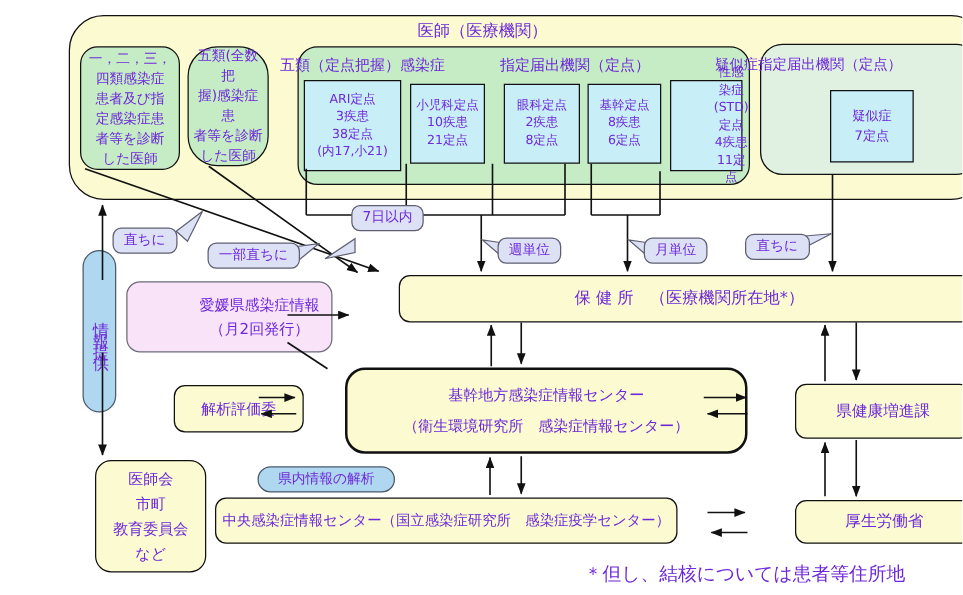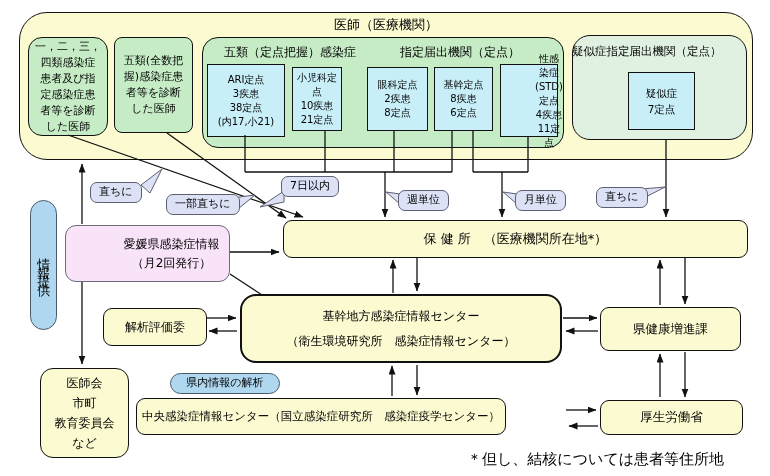--- a/index.html
+++ b/index.html
@@ -1,23 +1,23 @@
 <!DOCTYPE html>
 <html lang="ja" style="--bg: #ffffff; --box-yellow: #FBFAD0; --box-green: #C6ECC6; --box-green-pale: #E1F1E1; --box-cyan: #C8EEF8; --balloon: #DCE1F5; --box-pink: #F8E3F8; --box-blue: #AFD7F0; --line: #1a1a1a;"><head>
 <meta charset="utf-8">
 <style>
   html,body{margin:0;padding:0;background:#fff;}
   #stage{
     position:relative;width:770px;height:476px;background:var(--bg,#fff);
     font-family:"DejaVu Sans","Liberation Sans",sans-serif;
-    color:#000000;overflow:hidden;
+    color:#6d28d9;overflow:hidden;
   }
   .box{position:absolute;box-sizing:border-box;border:1.4px solid #111;
        display:flex;align-items:center;justify-content:center;text-align:center;
-       white-space:pre-line;line-height:1.35;}
+       white-space:pre-line;line-height:1.35;margin-left:36px;}
   .yellow{background:var(--box-yellow);}
   .green{background:var(--box-green);}
   .green-pale{background:var(--box-green-pale);}
   .cyan{background:var(--box-cyan);}
   .pink{background:var(--box-pink);border-color:#6b6b7a;padding-left:48px;}
   .blue{background:var(--box-blue);border-color:#4a5a6a;}
   .balloon{position:absolute;box-sizing:border-box;background:var(--balloon);
        border:1px solid #5f5f72;border-radius:7px;padding:2px 8px 3px;
        font-size:11px;line-height:1.3;white-space:nowrap;z-index:3;}
   .lbl{position:absolute;white-space:pre-line;}
@@ -35,34 +35,34 @@
     <div class="box yellow" style="left:19px;top:12px;width:734px;height:148px;border-radius:28px;align-items:flex-start;"></div>
     <div class="lbl" style="left:19px;top:16px;width:734px;text-align:center;font-size:13px;">医師（医療機関）</div>
 
     <div class="box green" style="left:28px;top:37px;width:80px;height:99px;border-radius:14px;font-size:11px;line-height:16px;padding:2px;">一，二，三，
 四類感染症
 患者及び指
 定感染症患
 者等を診断
 した医師</div>
 
-    <div class="box green" style="left:114px;top:37px;width:79px;height:96px;border-radius:8px;font-size:11px;line-height:16px;padding:2px;">五類(全数把
+    <div class="box green" style="left:114px;top:37px;width:65px;height:96px;border-radius:24px;font-size:11px;line-height:16px;padding:2px;">五類(全数把
 握)感染症患
 者等を診断
 した医師</div>
 
     <div class="box green" style="left:202px;top:37px;width:362px;height:111px;border-radius:16px;"></div>
     <div class="lbl" style="left:224px;top:44px;font-size:12px;">五類（定点把握）感染症</div>
     <div class="lbl" style="left:400px;top:44px;font-size:12px;">指定届出機関（定点）</div>
 
     <div class="box cyan" style="left:207px;top:64px;width:78px;height:73px;font-size:10px;line-height:14px;">ARI定点
 3疾患
 38定点
 (内17,小21)</div>
-    <div class="box cyan" style="left:292px;top:67px;width:50px;height:64px;font-size:10px;line-height:14px;">小児科定点
+    <div class="box cyan" style="left:292px;top:67px;width:60px;height:64px;font-size:10px;line-height:14px;">小児科定点
 10疾患
 21定点</div>
     <div class="box cyan" style="left:367px;top:67px;width:61px;height:64px;font-size:10px;line-height:14px;">眼科定点
 2疾患
 8定点</div>
     <div class="box cyan" style="left:434px;top:67px;width:59px;height:64px;font-size:10px;line-height:14px;">基幹定点
 8疾患
 6定点</div>
     <div class="box cyan" style="left:500px;top:64px;width:58px;height:73px;font-size:10px;line-height:14px;padding-left:40px;">性感染症
 (STD)定点
@@ -159,19 +159,19 @@
       <polygon points="284,191 284,202 260,207"></polygon>
       <polygon points="400,194 386,192 400,204"></polygon>
       <polygon points="517,194 503,192 517,204"></polygon>
       <polygon points="630,190 665,187 640,200"></polygon>
     </g>
   </svg>
 
   <div class="toplayer">
     <div class="balloon" style="left:90px;top:182px;">直ちに</div>
     <div class="balloon" style="left:166px;top:194px;">一部直ちに</div>
-    <div class="balloon" style="left:281px;top:176px;">7日以内</div>
+    <div class="balloon" style="left:281px;top:164px;">7日以内</div>
     <div class="balloon" style="left:398px;top:190px;">週単位</div>
     <div class="balloon" style="left:515px;top:190px;">月単位</div>
     <div class="balloon" style="left:596px;top:187px;">直ちに</div>
   </div>
 
 </div>
 
 </body></html>

